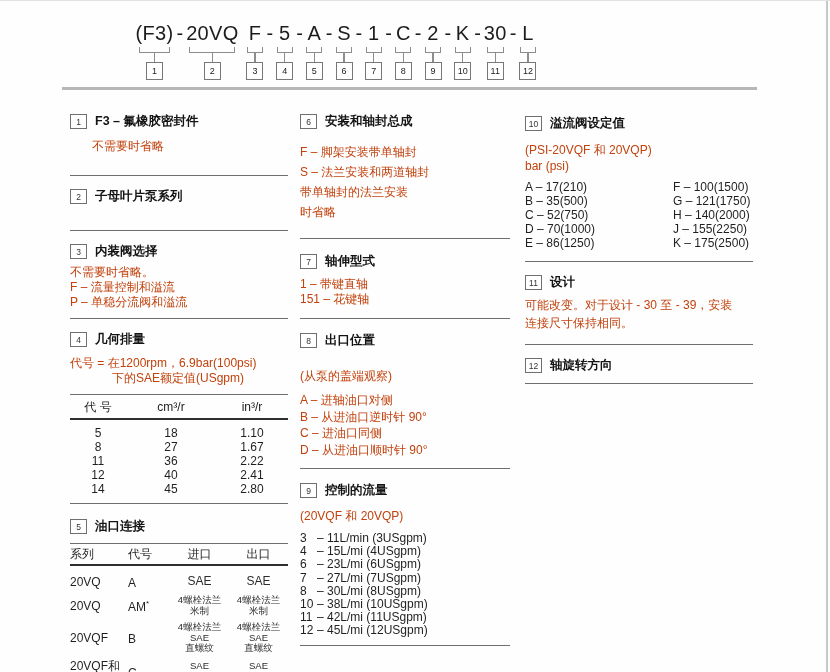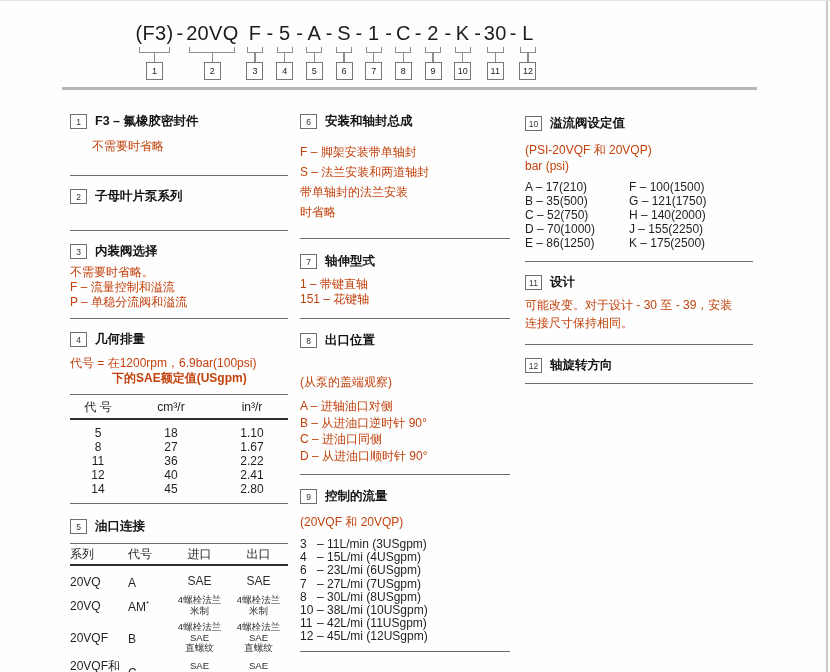--- a/index.html
+++ b/index.html
@@ -47,21 +47,21 @@
   .phead{display:grid;grid-template-columns:58px 42px 1fr 1fr;padding:4px 0;}
   .phead .pcell{font-size:12px;}
   .prow{display:grid;grid-template-columns:58px 42px 1fr 1fr;align-items:center;padding:3px 0;}
   .pcell{line-height:12px;}
   .pcell.mid{text-align:center;}
   .pl{font-size:9.5px;line-height:10.5px;color:#2c2c2c;}
   .prow.big .pl{font-size:12px;line-height:13px;}
   .prow .series,.prow .code{font-size:12px;}
   sup{font-size:8px;}
   
-  .pair{display:grid;grid-template-columns:104px 1fr;line-height:14px;font-size:12px;}
+  .pair{display:grid;grid-template-columns:104px 1fr;line-height:14px;font-size:12px;gap:44px;}
   
   .fitem{display:flex;line-height:13.2px;font-size:12px;}
   .fitem .fn{width:17px;flex:none;}
 </style>
 </head>
 <body>
 
 <div class="page">
   <div class="page-edge-right"></div>
 
@@ -190,21 +190,21 @@
         <div class="bline">F – 流量控制和溢流</div>
         <div class="bline">P – 单稳分流阀和溢流</div>
       </div>
     <div class="rule" style="margin-top:8px;"></div>
 
     <div class="sec-head" style="margin-top:12px;">
       <div class="badge">4</div>
       <div class="sec-title">几何排量</div>
     </div>
     <div class="bline" style="margin-top:8px;line-height:15px;">代号 = 在1200rpm，6.9bar(100psi)</div>
-    <div class="bline indent2" style="line-height:15px;font-weight:bold;">下的SAE额定值(USgpm)</div>
+    <div class="bline indent2" style="line-height:15px;">下的SAE额定值(USgpm)</div>
 
     <div class="rule" style="margin-top:8px;"></div>
     <div class="drow dhead">
 
     <div class="dcell">代 号</div>
         <div class="dcell">cm³/r</div>
         <div class="dcell">in³/r</div>
       </div>
     <div class="rule heavy"></div>
     <div class="dbody">
@@ -328,21 +328,21 @@
 
     <div class="bline">1 – 带键直轴</div>
         <div class="bline">151 – 花键轴</div>
       </div>
     <div class="rule" style="margin-top:11px;"></div>
 
     <div class="sec-head" style="margin-top:13px;">
       <div class="badge">8</div>
       <div class="sec-title">出口位置</div>
     </div>
-    <div class="bline" style="margin-top:25px;">(从泵的盖端观察)</div>
+    <div class="bline" style="margin-top:19px;">(从泵的盖端观察)</div>
     <div class="lh16" style="margin-top:7px;">
 
     <div class="bline">A – 进轴油口对侧</div>
         <div class="bline">B – 从进油口逆时针 90°</div>
         <div class="bline">C – 进油口同侧</div>
         <div class="bline">D – 从进油口顺时针 90°</div>
       </div>
     <div class="rule" style="margin-top:10px;"></div>
 
     <div class="sec-head" style="margin-top:13px;">

